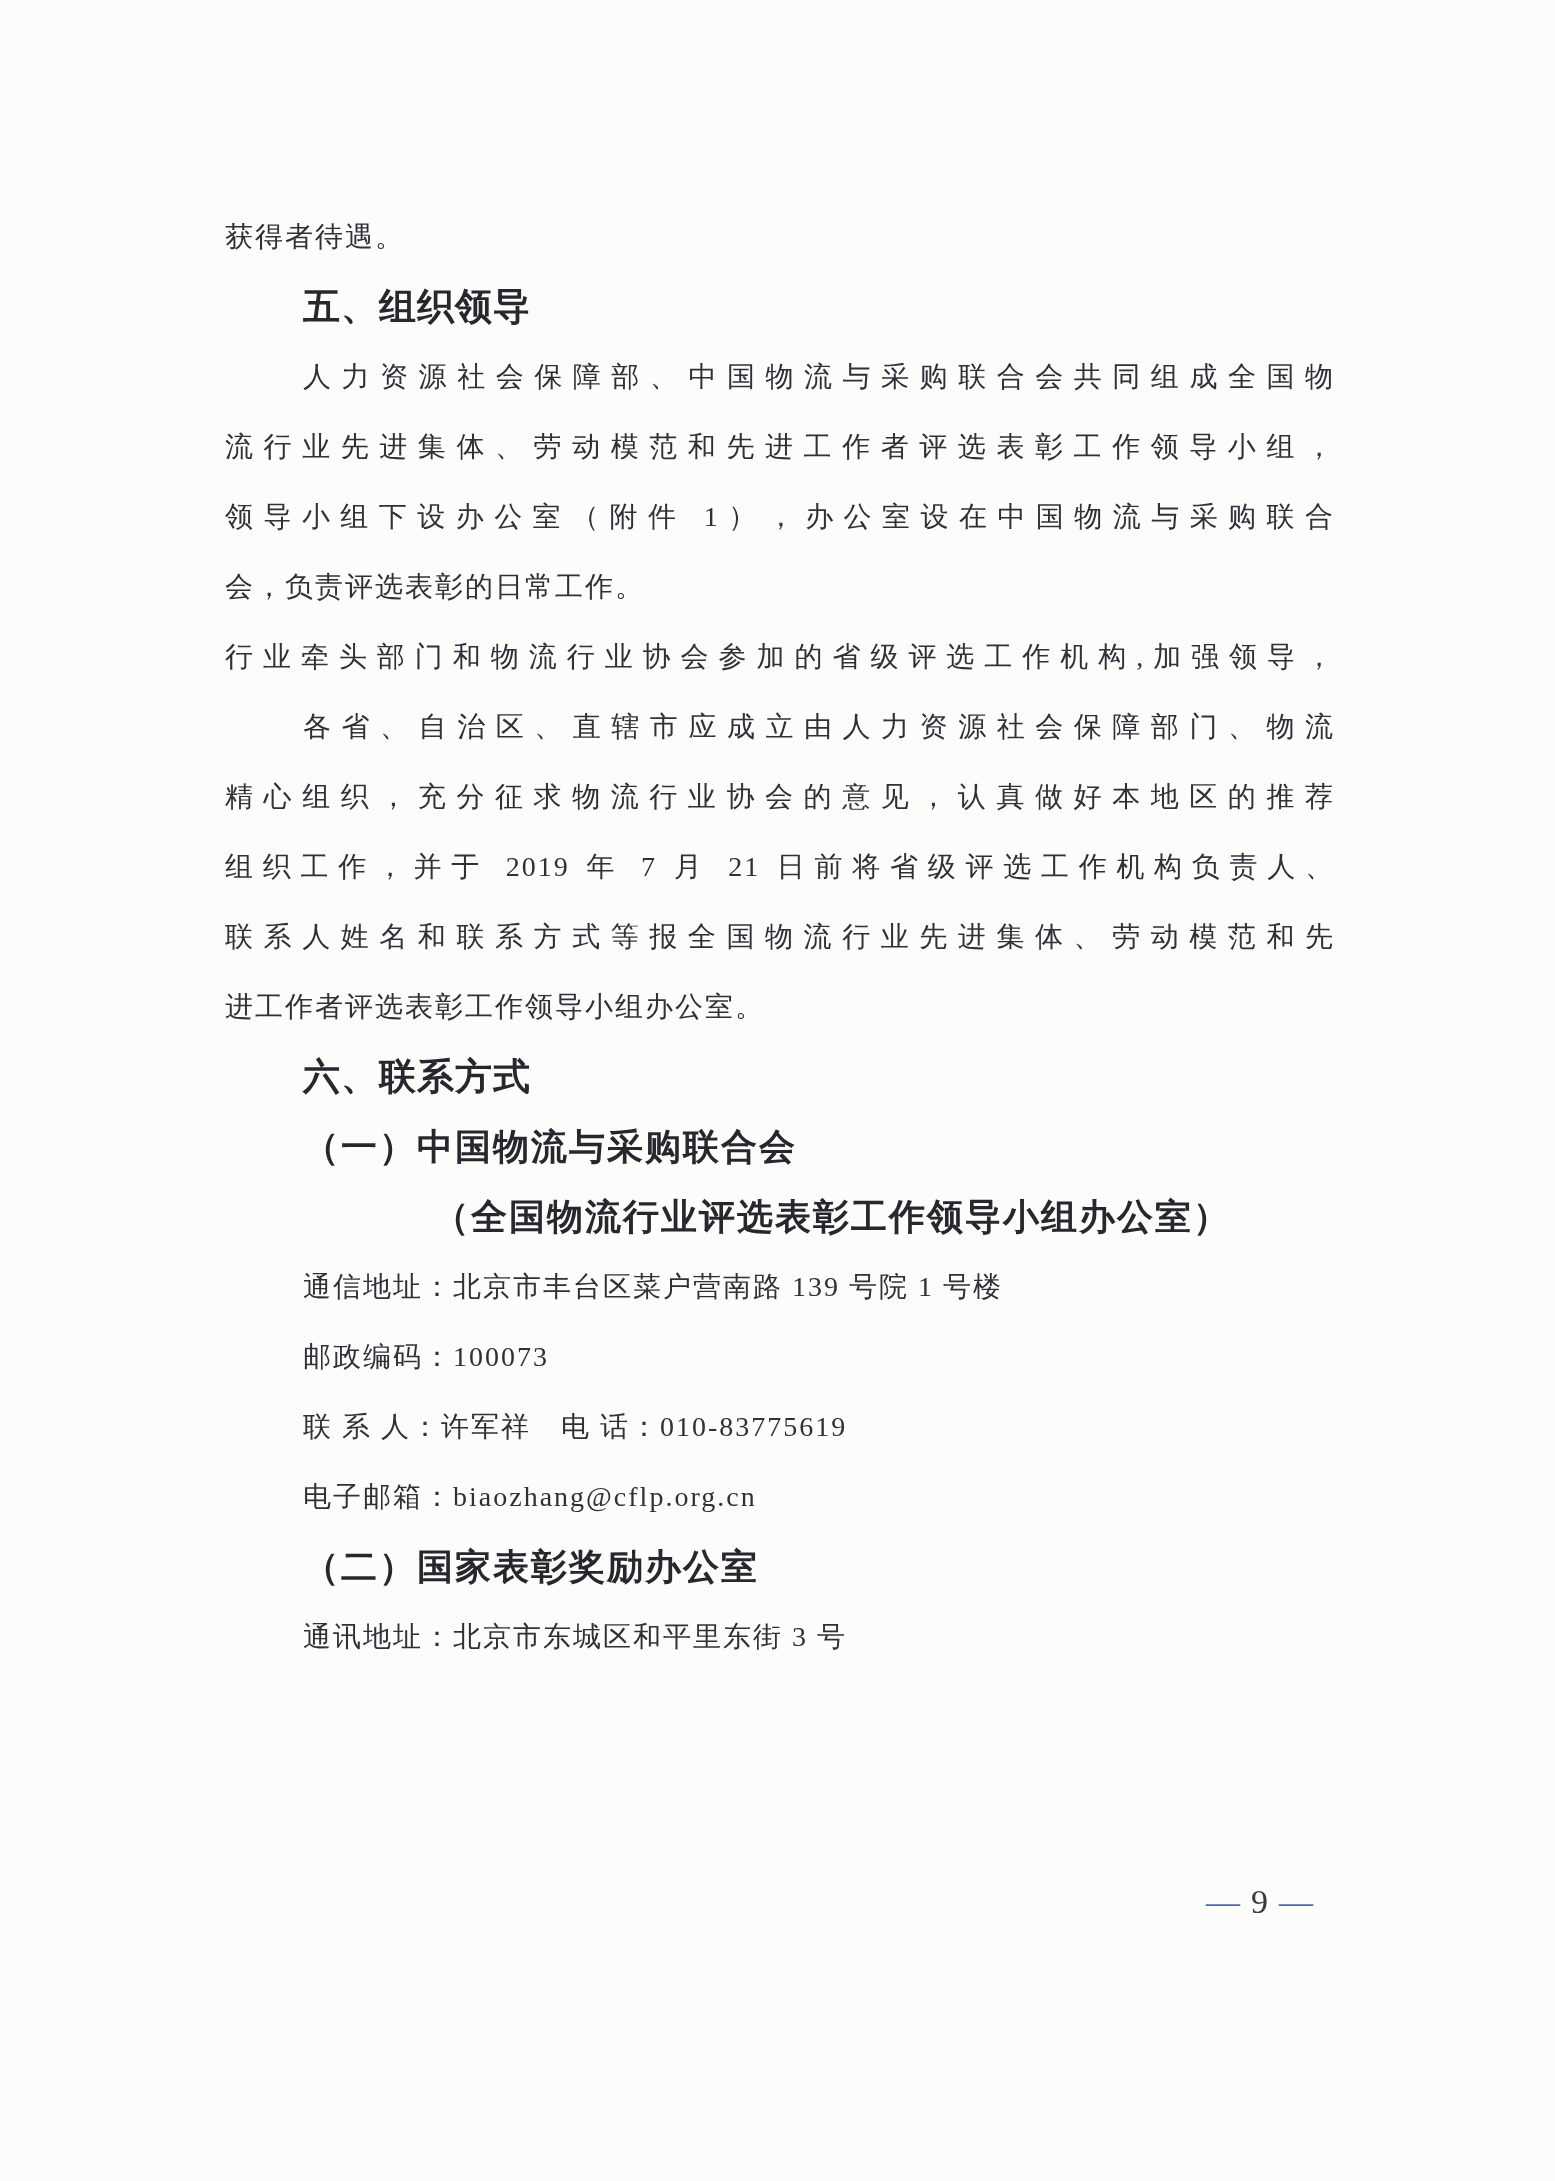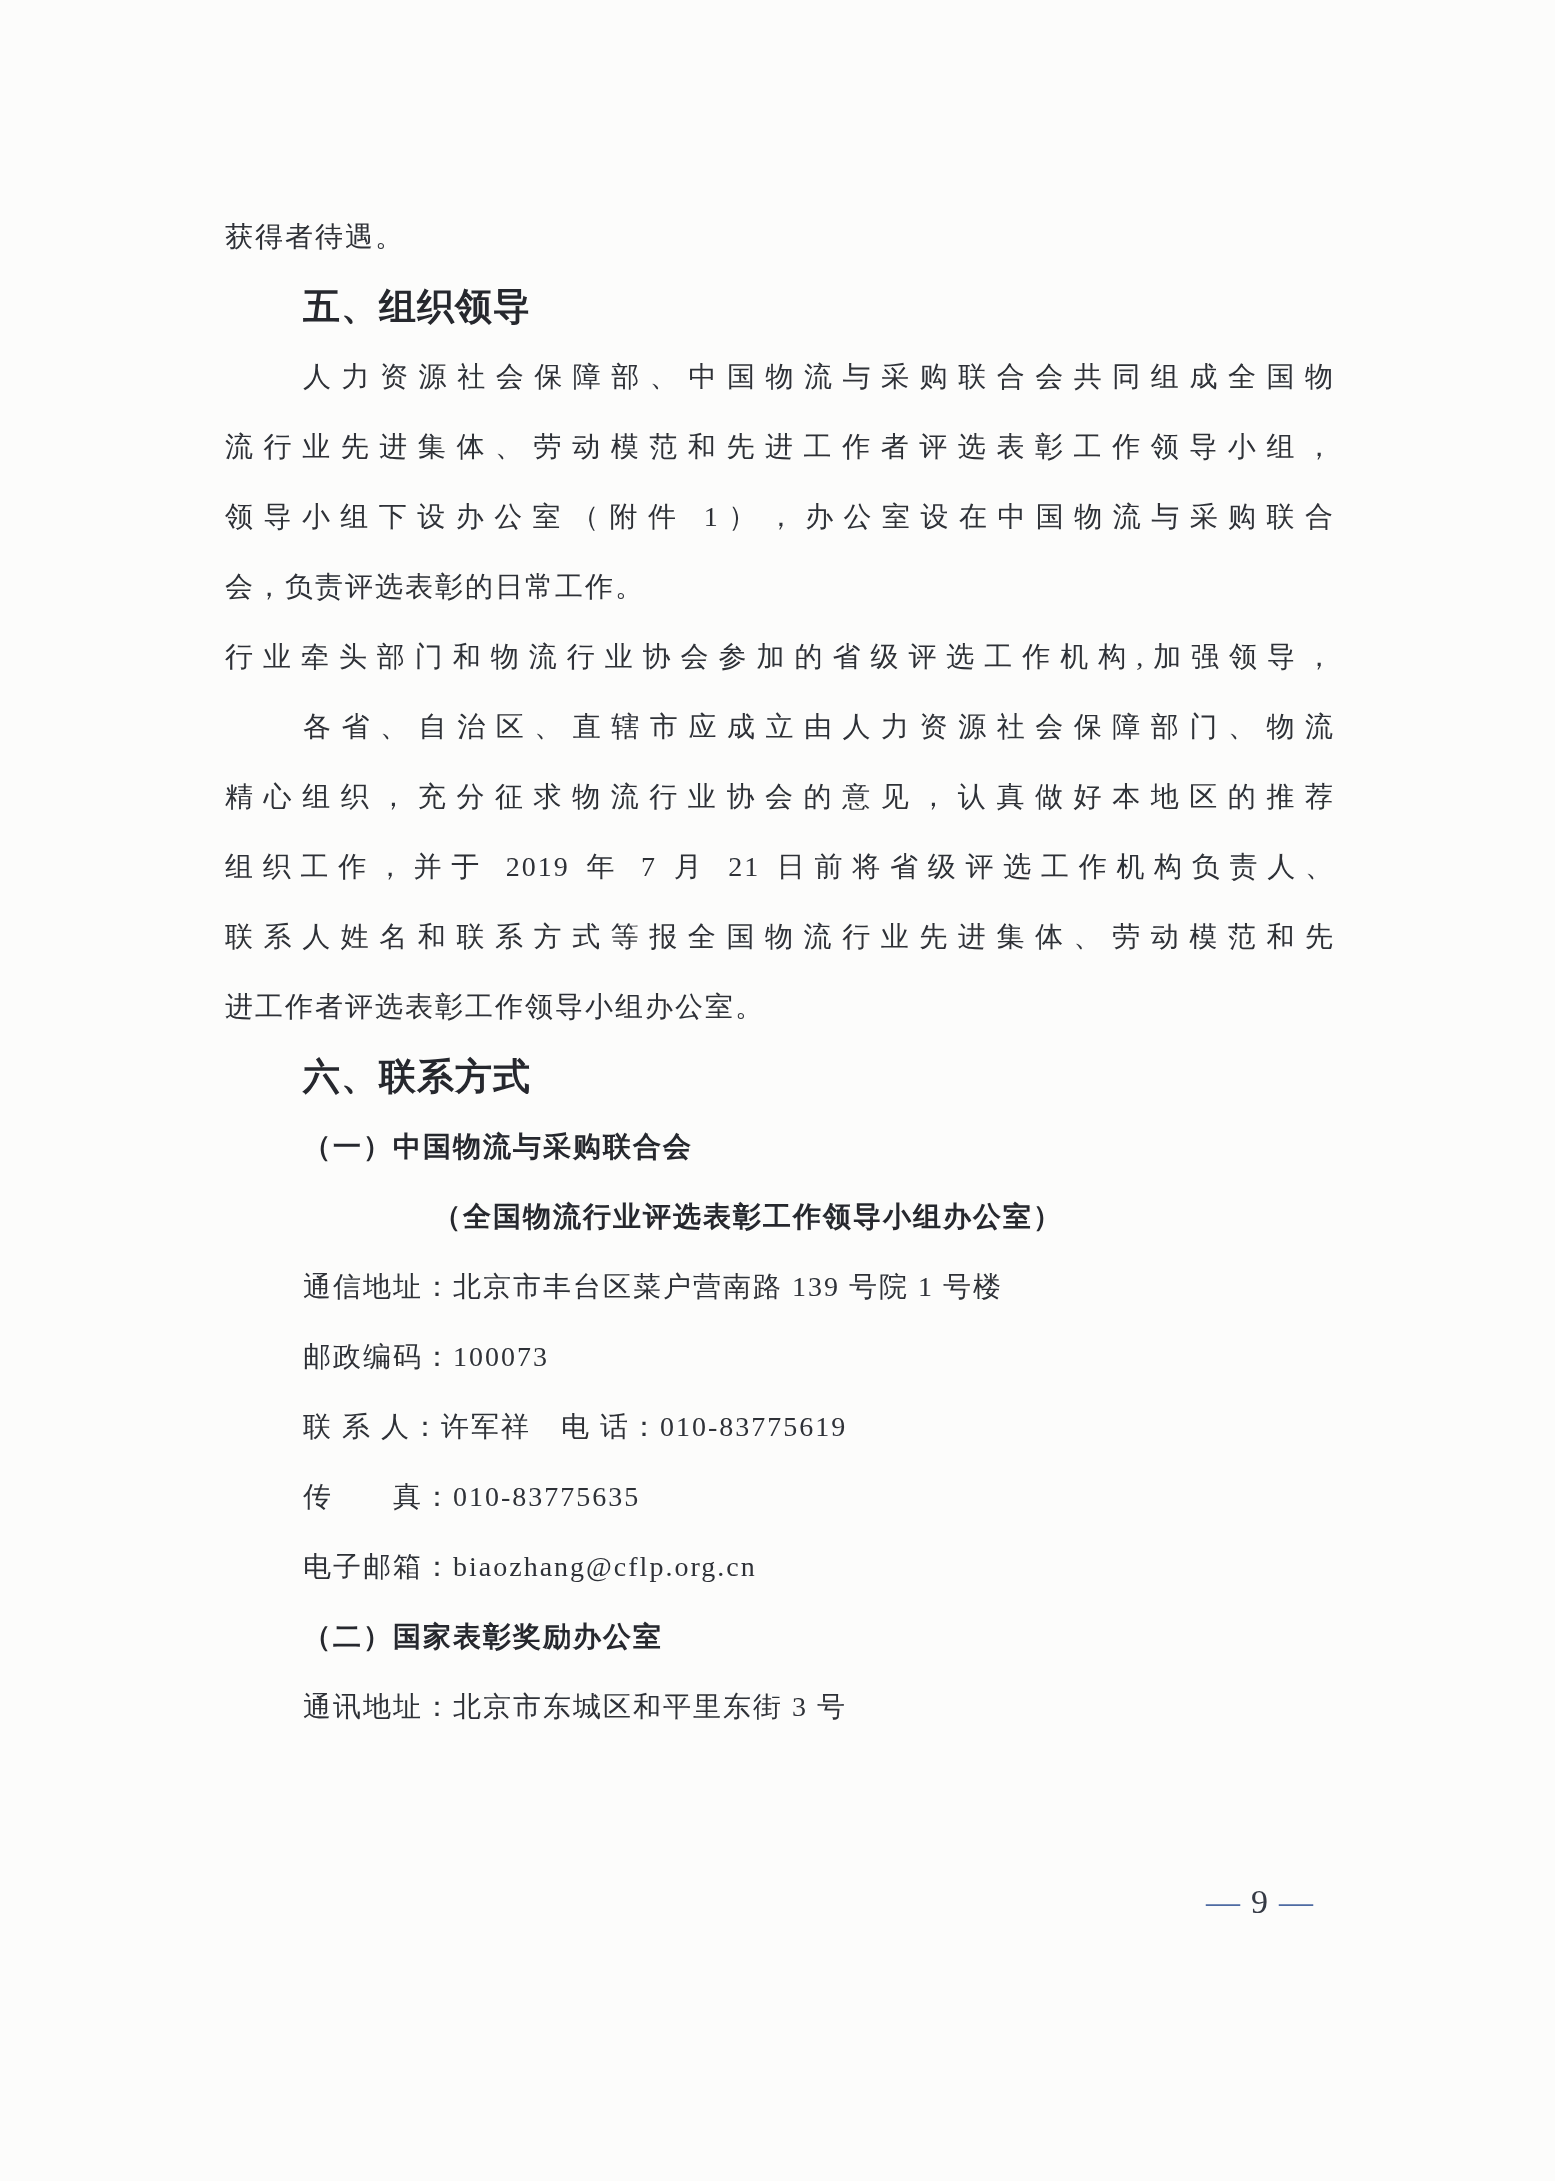--- a/index.html
+++ b/index.html
@@ -43,21 +43,21 @@
   .names{ text-indent:265px; }
   .hei{
     font-family:"Liberation Sans","DejaVu Sans",sans-serif;
     font-weight:700;
     font-size:37px;
     letter-spacing:1px;
     color:var(--ink-bold);
   }
   .kai{
     font-weight:700;
-    font-size:28px;
+    font-size:36px;
     color:var(--ink-bold);
   }
   .footer{
     position:absolute;
     left:1206px;
     top:1874px;
     height:56px;
     line-height:56px;
     font-size:34px;
     letter-spacing:1px;
@@ -83,21 +83,20 @@
     <div class="ln fill">精心组织，充分征求物流行业协会的意见，认真做好本地区的推荐</div>
     <div class="ln fill">组织工作，并于 2019 年 7 月 21 日前将省级评选工作机构负责人、</div>
     <div class="ln fill">联系人姓名和联系方式等报全国物流行业先进集体、劳动模范和先</div>
     <div class="ln">进工作者评选表彰工作领导小组办公室。</div>
     <div class="ln hei indent">六、联系方式</div>
     <div class="ln kai indent">（一）中国物流与采购联合会</div>
     <div class="ln kai sub2">（全国物流行业评选表彰工作领导小组办公室）</div>
     <div class="ln indent">通信地址：北京市丰台区菜户营南路 139 号院 1 号楼</div>
     <div class="ln indent">邮政编码：100073</div>
     <div class="ln indent">联 系 人：许军祥　电 话：010-83775619</div>
-    <div class="ln indent">传　　真：010-83775635</div>
     <div class="ln indent">电子邮箱：biaozhang@cflp.org.cn</div>
     <div class="ln kai indent">（二）国家表彰奖励办公室</div>
     <div class="ln indent">通讯地址：北京市东城区和平里东街 3 号</div>
   </div>
 
   <div class="footer">
     <span class="dash">—</span><span class="num">9</span><span class="dash">—</span>
   </div>
 
 </div>

